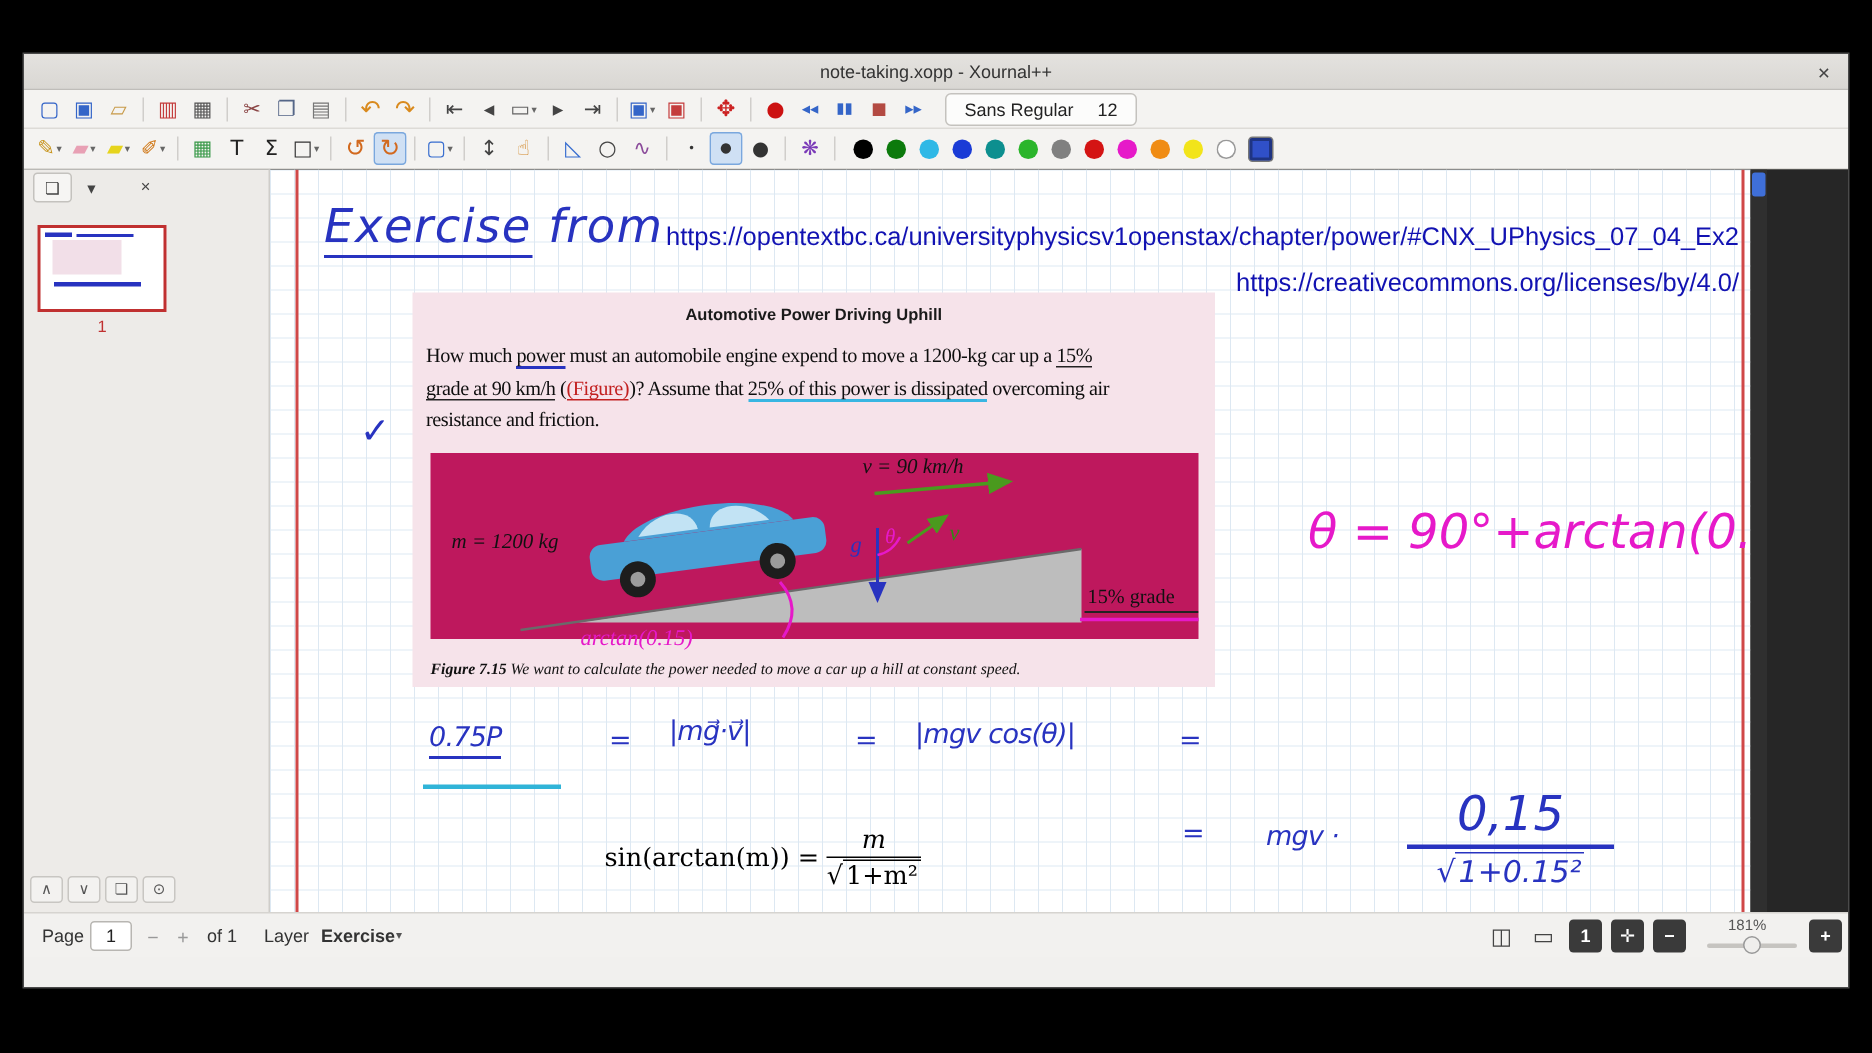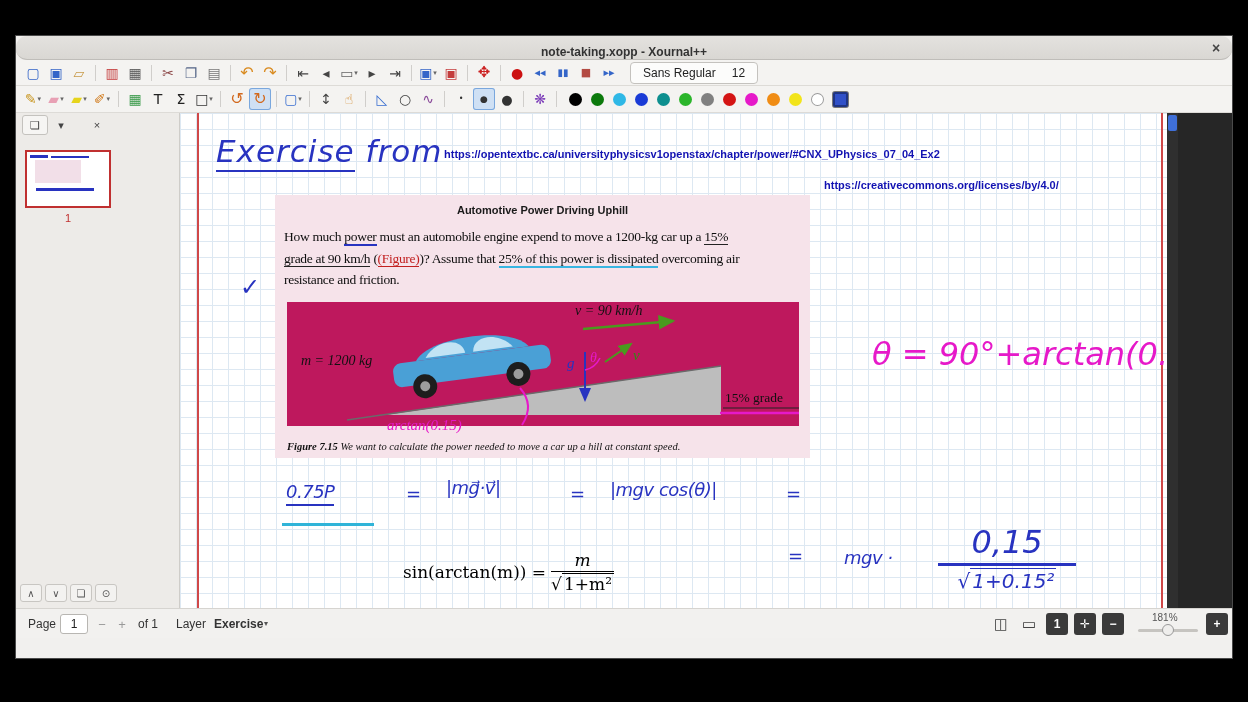--- a/index.html
+++ b/index.html
@@ -1,21 +1,21 @@
 <!DOCTYPE html>
 <html><head>
 <meta charset="utf-8">
 <style>
   * { margin:0; padding:0; box-sizing:border-box; }
   body { background:#000; font-family:"Liberation Sans","DejaVu Sans",sans-serif; }
   .stage { position:relative; width:1248px; height:702px; background:#000; overflow:hidden; }
   .window { position:absolute; left:16px; top:36px; width:1216px; height:622px; background:#f1f0ee; overflow:hidden; box-shadow:0 0 0 1px #4a4a4a; }
 
   
-  .titlebar { position:relative; height:24px; background:linear-gradient(#e4e2df,#d9d7d3); border-bottom:1px solid #bfbdb9; display:flex; align-items:flex-end; justify-content:center; font-size:12px; font-weight:bold; color:#333;border-radius:11px; }
+  .titlebar { position:relative; height:24px; background:linear-gradient(#e4e2df,#d9d7d3); border-bottom:1px solid #bfbdb9; display:flex; align-items:center; justify-content:center; font-size:12px; font-weight:normal; color:#333; }
   .close-btn { position:absolute; right:7px; top:3px; width:18px; height:18px; display:flex; align-items:center; justify-content:center; font-size:14px; color:#444; border-radius:3px; }
 
   
   .menubar { height:20px; background:#f4f3f1; display:flex; align-items:center; padding-left:6px; font-size:12px; color:#222; }
   .menu-item { padding:2px 7px; border-radius:3px; }
 
   
   .toolbar { display:flex; align-items:center; background:#f4f3f1; border-bottom:1px solid #dddbd7; padding:0 6px; }
   .toolbar.row1 { height:26px; }
   .toolbar.row2 { height:27px; }
@@ -52,21 +52,21 @@
   .vline { position:absolute; top:0; bottom:0; width:2px; background:#d04848; }
   .scrollbar { position:absolute; left:987px; top:0; width:11px; height:495px; background:#2f2f2f; }
   .scroll-thumb { position:absolute; left:1px; top:2px; width:9px; height:16px; background:#3f6fd8; border-radius:2px; }
 
   
   .pos { position:absolute; }
   .hw { font-family:"DejaVu Sans",sans-serif; font-style:italic; color:#2833c0; white-space:nowrap; }
   .hw-m { color:#e619c9; }
   .heading { font-size:31px; letter-spacing:1px; }
   .heading .uw { border-bottom:2px solid #2833c0; padding-bottom:1px; }
-  .link { position:absolute; font-size:11px; font-weight:bold; color:#1212b2; white-space:nowrap; }
+  .link { position:absolute; font-size:17px; font-weight:normal; color:#1212b2; white-space:nowrap; }
   .note { font-size:18px; }
   .arrow-sw { font-size:18px; font-style:normal; }
 
   .exbox { position:absolute; left:95px; top:82px; width:535px; height:263px; background:#f6e3ea; }
   .extitle { margin-top:9px; text-align:center; font-size:11px; font-weight:bold; color:#1a1a1a; }
   .exbody { position:absolute; left:9px; top:31px; width:522px; font-family:"Liberation Serif","DejaVu Serif",serif; font-size:13.5px; letter-spacing:-0.3px; color:#0e0e0e; }
   .exline { white-space:nowrap; line-height:21.5px; }
   .u-pen { border-bottom:2px solid #2833c0; }
   .u-dark { border-bottom:1.6px solid #222; }
   .u-cyan { border-bottom:2.5px solid #38b6e2; }

